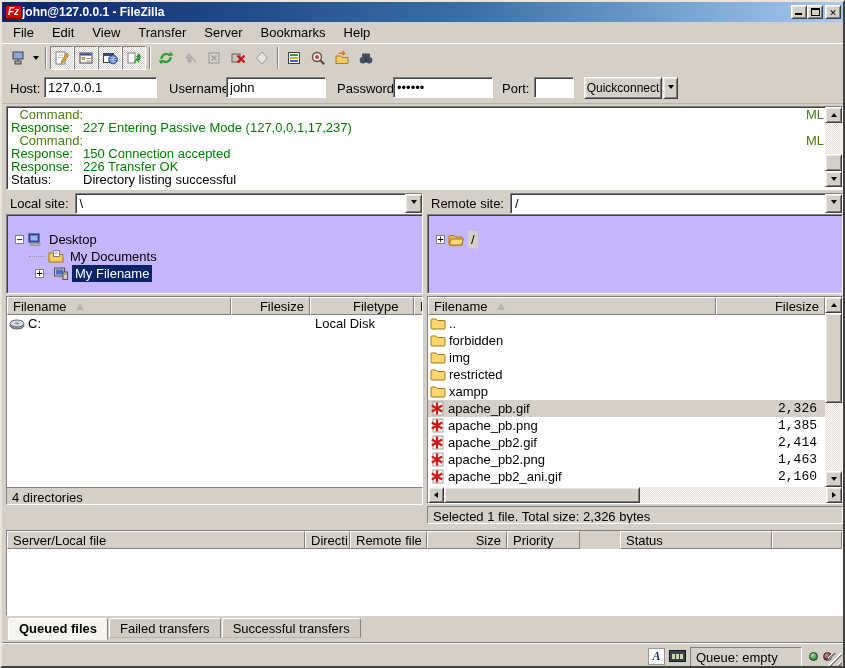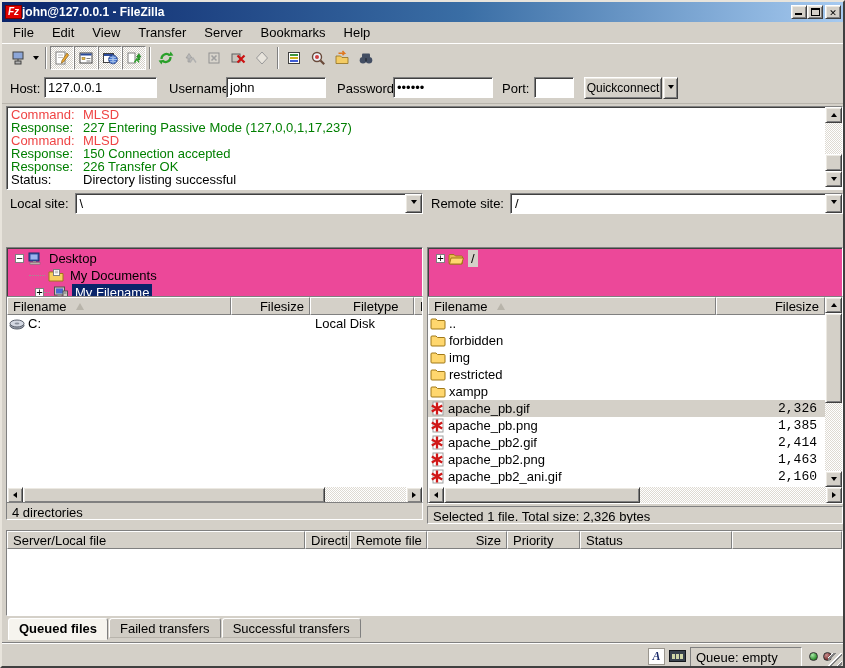--- a/index.html
+++ b/index.html
@@ -63,21 +63,21 @@
   .qc-btn { position:absolute; top:5px; height:22px; font-size:12px;
     display:flex; align-items:center; justify-content:center; }
 
   
   .log { position:absolute; left:4px; top:104px; width:837px; height:84px;
     background:#fff; border:1px solid; border-color:#808080 #ffffff #ffffff #808080;
     box-shadow: inset 1px 1px 0 #404040; padding:1px 0; overflow:hidden; }
   .logrow { display:flex; line-height:13px; }
   .loglabel { width:76px; padding-left:4px; flex:none; }
   .logtext { flex:1; }
-  .log-command { color:#ef4444; }
+  .log-command { color:#4d7c0f;text-align:right; }
   .log-response { color:#007f00; }
   .log-status { color:#000000; }
 
   
   .vscroll { position:absolute; width:17px; }
   .hscroll { position:relative; height:16px; width:100%; background:#d4d0c8; }
   .sb-btn { position:absolute; background:#d4d0c8; border:1px solid;
     border-color:#ffffff #404040 #404040 #ffffff;
     box-shadow: inset 1px 1px 0 #ece9e2, inset -1px -1px 0 #808080;
     display:flex; align-items:center; justify-content:center; }
@@ -94,23 +94,23 @@
   
   .siterow { position:absolute; height:22px; display:flex; align-items:center; }
   .siterow .lbl { flex:none; padding:0 6px 0 4px; }
   .combo { flex:1; height:21px; display:flex; background:#fff;
     border:1px solid; border-color:#808080 #ffffff #ffffff #808080;
     box-shadow: inset 1px 1px 0 #404040; }
   .combo-text { flex:1; padding:2px 4px 0 4px; white-space:pre; }
   .combo-btn { width:17px; flex:none; display:flex; align-items:center; justify-content:center; }
 
   
-  .tree { position:absolute; background:#ec4899; overflow:hidden;
+  .tree { position:absolute; background:#c4b5fd; overflow:hidden;
     border:1px solid; border-color:#808080 #ffffff #ffffff #808080;
-    box-shadow: inset 1px 1px 0 #404040; padding-top:2px;margin-top:33px; }
+    box-shadow: inset 1px 1px 0 #404040; padding-top:16px; }
   .trow { height:17px; display:flex; align-items:center; white-space:nowrap; }
   .expander { width:9px; height:9px; flex:none; background:#fff; border:1px solid #808080;
     position:relative; }
   .expander::before { position:absolute; left:0; top:-3px; width:7px; text-align:center;
     font-size:11px; line-height:14px; font-family:"Liberation Mono",monospace; }
   .exp-minus::before { content:"−"; }
   .exp-plus::before  { content:"+"; }
   .dotline { height:1px; border-top:1px dotted #9a968e; flex:none; }
   .tlabel { padding:1px 3px; }
   .sel-navy { background:#0a246a; color:#fff; }
@@ -626,41 +626,41 @@
           <span class="arr-left"></span>
         </span>
       <span class="sb-thumb" style="left:16px; top:0; width:196px; height:16px;"></span>
       <span class="sb-track" style="left:212px; top:0; width:186px; height:16px;"></span>
       <span class="sb-btn" style="left:398px; top:0; width:16px; height:16px;">
           <span class="arr-right"></span>
         </span>
     </div>
   </div>
 
-  <div class="statusline" style="left:4px; top:500px; width:417px;">4 directories</div>
+  <div class="statusline" style="left:4px; top:485px; width:417px;">4 directories</div>
   <div class="statusline" style="left:425px; top:504px; width:416px;">Selected 1 file. Total size: 2,326 bytes</div>
 
   <div class="queuepane">
     <div class="hdr">
       <span class="hcell" style="width:298px;">
           <span>Server/Local file</span>
         </span>
       <span class="hcell" style="width:45px;">
           <span>Directi...</span>
         </span>
       <span class="hcell" style="width:77px;">
           <span>Remote file</span>
         </span>
       <span class="hcell right" style="width:80px;">
           <span>Size</span>
         </span>
       <span class="hcell" style="width:73px;">
           <span>Priority</span>
         </span>
-      <span class="hcell" style="width:152px;">
+      <span class="hcell" style="width:152px;margin-left:40px;">
           <span>Status</span>
         </span>
       <span class="hcell" style="flex:1;"></span>
     </div>
     <div style="height:66px; background:#fff;"></div>
   </div>
 
   <div class="tabstrip">
     <span class="tab active">Queued files</span>
     <span class="tab">Failed transfers</span>

